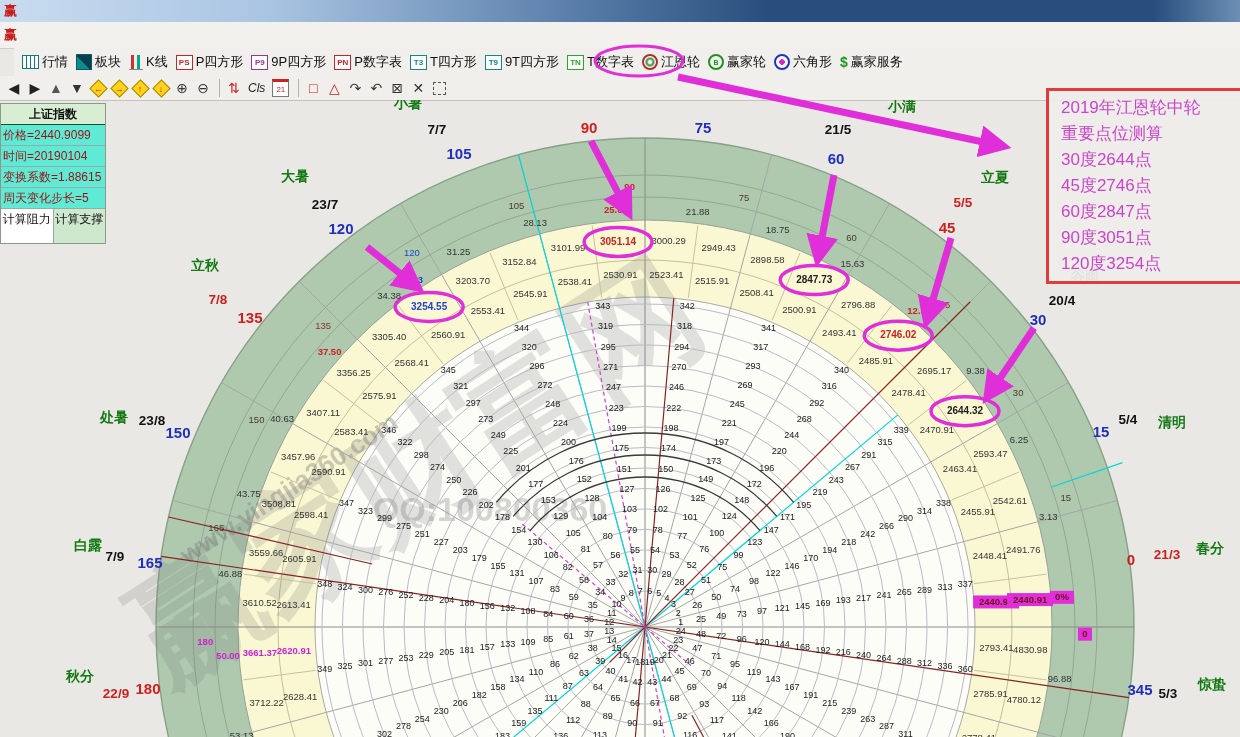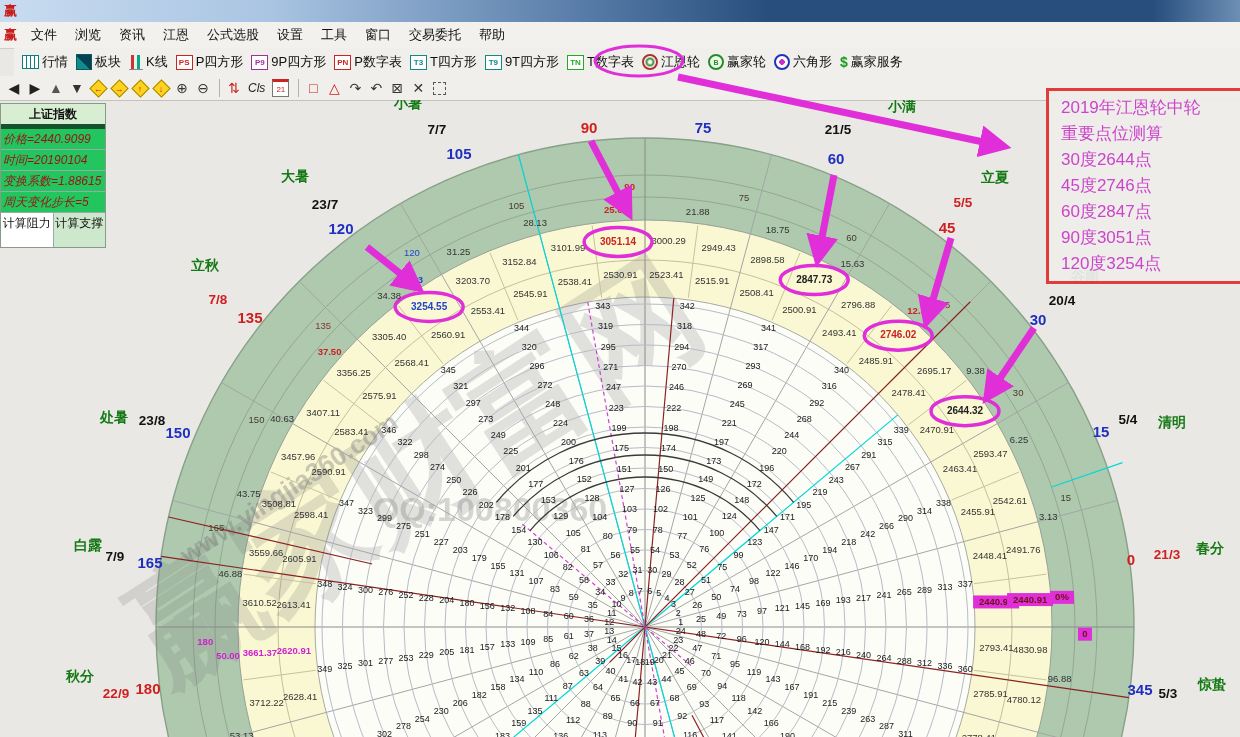--- a/index.html
+++ b/index.html
@@ -41,55 +41,43 @@
     display:inline-flex;align-items:center;justify-content:center;}
   .diamond>span{transform:rotate(-45deg);font-size:9px;color:#c22;font-weight:bold;}
   .cal{width:15px;height:14px;border:1px solid #777;background:#fff;font-size:8px;color:#c22;
     display:inline-flex;align-items:center;justify-content:center;border-top:3px solid #c22;}
   .dashedbox{width:11px;height:11px;border:1px dashed #555;}
   .cls-txt{font-size:12px;color:#222;font-style:italic;}
   
   #leftpanel{position:absolute;left:0;top:103px;width:104px;border:1px solid #8a9a8a;background:#fff;
     font-size:12px;z-index:5;}
   .lp-head{height:20px;background:#d8eed2;color:#111;font-weight:bold;text-align:center;line-height:20px;
-    border-bottom:5px solid #14532d;}
-  .lp-row{height:20px;background:#22c55e;color:#9b1414;line-height:20px;padding-left:2px;
-    border-bottom:1px solid #9aa;white-space:nowrap;overflow:hidden;font-style:italic;}
+    border-bottom:1px solid #14532d;}
+  .lp-row{height:20px;background:#5eead4;color:#9b1414;line-height:20px;padding-left:2px;
+    border-bottom:1px solid #9aa;white-space:nowrap;overflow:hidden;}
   .lp-btns{display:flex;height:34px;}
   .lp-btn{flex:1;text-align:center;line-height:21px;border-right:1px solid #9aa;background:#fff;color:#111;cursor:default;}
   .lp-btn.green{background:#cde8cd;border-right:none;}
   
   #wheel-wrap{position:absolute;left:0;top:100px;width:1240px;height:637px;}
   #infobox{position:absolute;left:1046px;top:88px;width:186px;height:186px;border:3px solid #e03c3c;
     background:rgba(238,237,233,0.93);color:#cc44cc;font-size:17px;line-height:26px;padding:4px 0 0 12px;z-index:6;}
   #overlay{position:absolute;left:0;top:0;width:1240px;height:737px;pointer-events:none;z-index:9;}
 </style>
 </head>
 <body>
 
 <div id="app">
 
   <div id="titlebar">
     <span class="logo">赢</span>
   </div>
 
   <div id="menubar">
     <span class="logo">赢</span>
-    <span id="menu-items" style="display:flex;">
-        <span class="menu-item">文件</span>
-        <span class="menu-item">浏览</span>
-        <span class="menu-item">资讯</span>
-        <span class="menu-item">江恩</span>
-        <span class="menu-item">公式选股</span>
-        <span class="menu-item">设置</span>
-        <span class="menu-item">工具</span>
-        <span class="menu-item">窗口</span>
-        <span class="menu-item">交易委托</span>
-        <span class="menu-item">帮助</span>
-      </span>
   </div>
 
   <div id="toolbar1">
       <span class="tb1-item">
         <span class="ic">
           <span class="grid-ic"></span>
         </span>
         <span>行情</span>
       </span>
       <span class="tb1-item">

